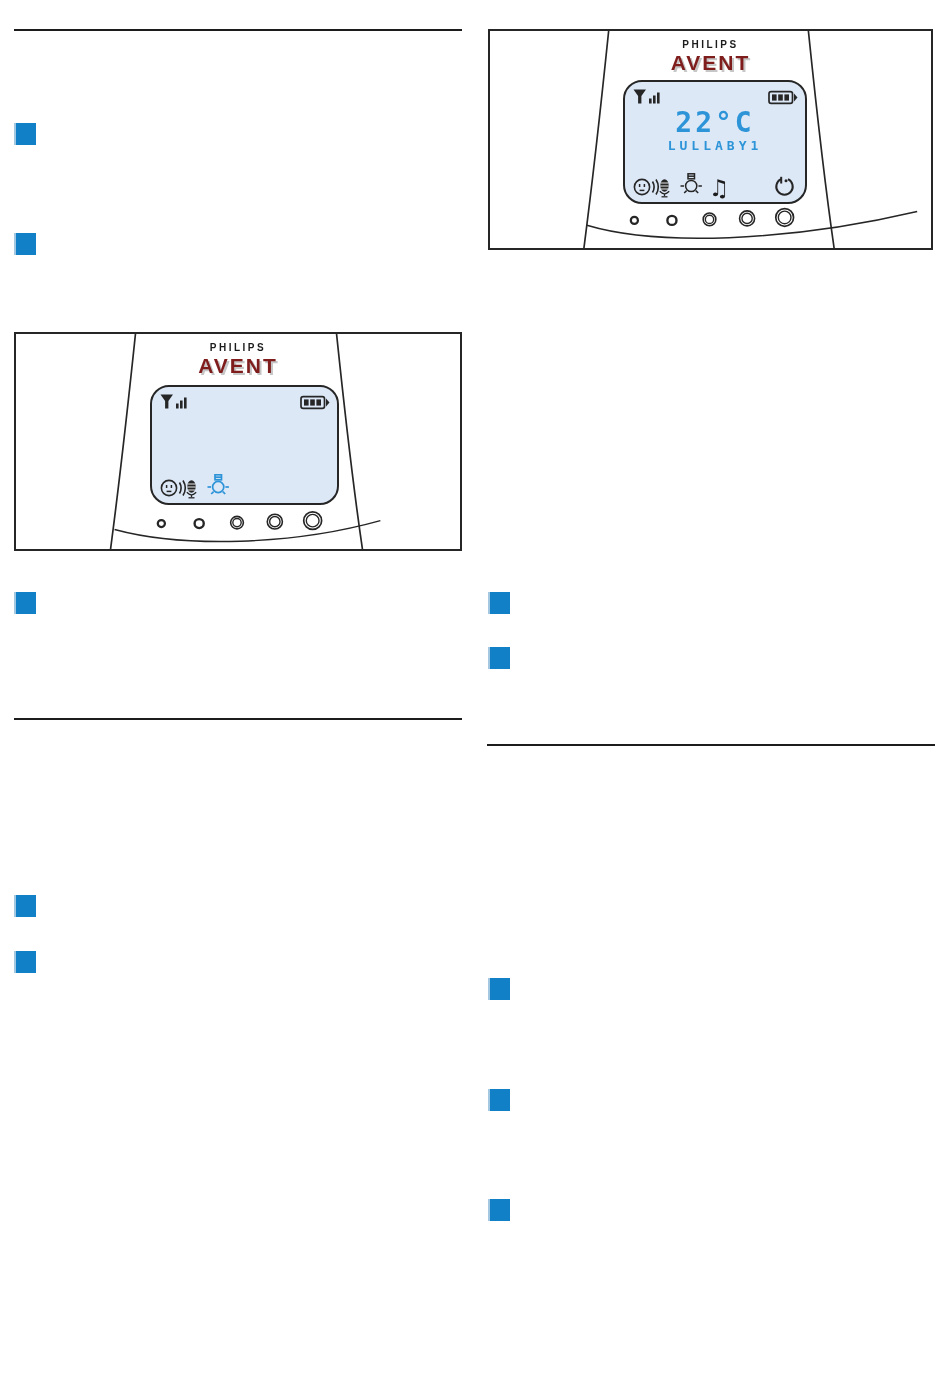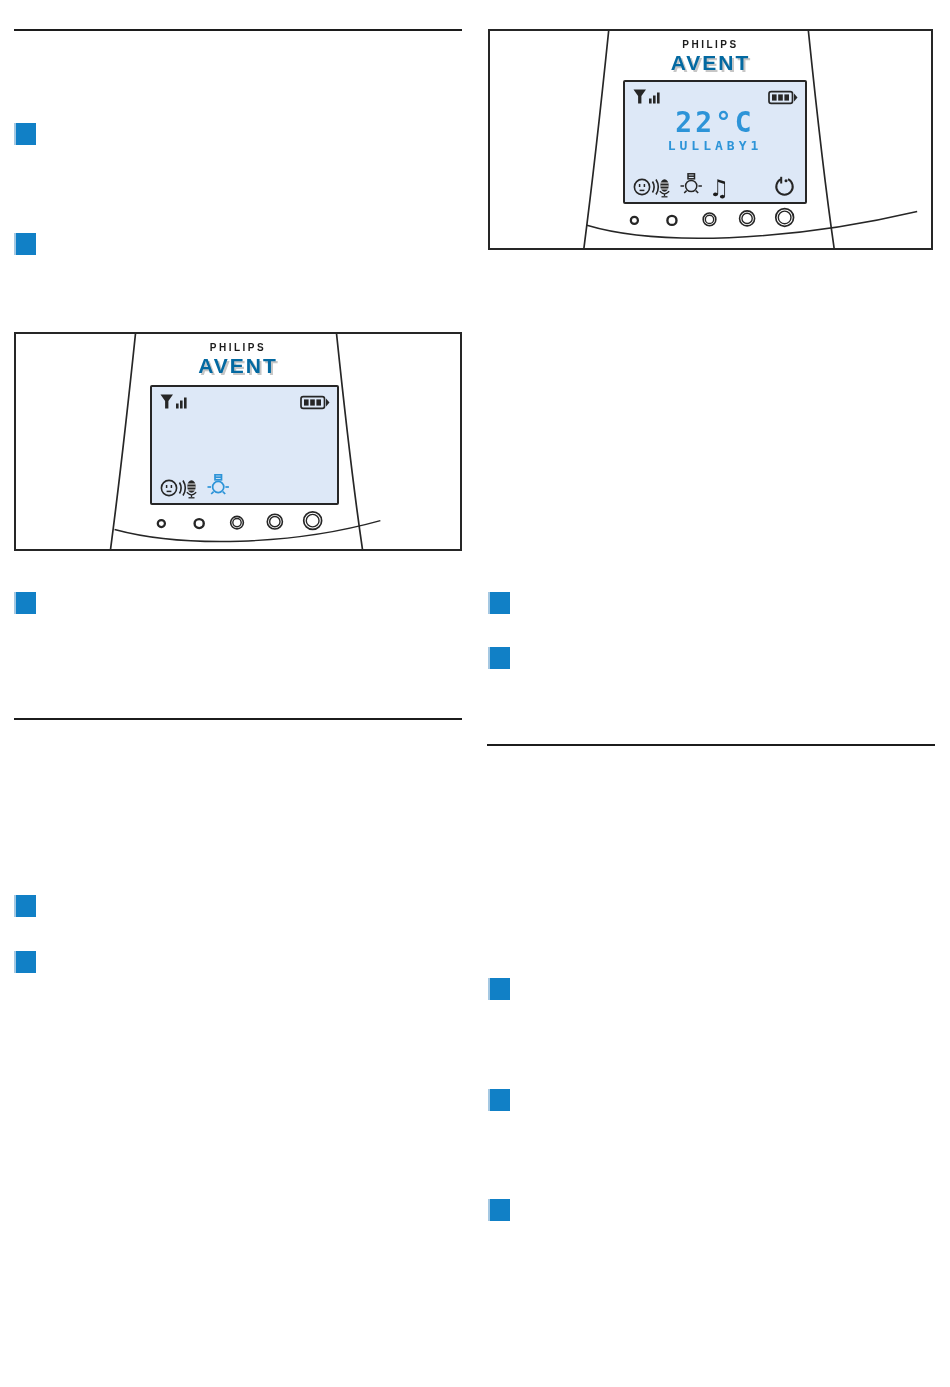--- a/index.html
+++ b/index.html
@@ -7,24 +7,24 @@
         font-family:"Liberation Sans",sans-serif;}
   .rule{position:absolute;height:2px;background:#1c1c1c;}
   .marker{position:absolute;width:22px;height:22px;background:var(--accent,#1180c6);
           border-left:2px solid #a5c8e2;box-sizing:border-box;}
   .figbox{position:absolute;border:2px solid #262626;background:#fff;box-sizing:border-box;margin:0;}
   .fig-left{left:14px;top:332px;width:448px;height:219px;}
   .fig-right{left:488px;top:29px;width:445px;height:221px;}
   .device-svg{position:absolute;left:0;top:0;width:100%;height:100%;}
   .brand{position:absolute;left:0;right:0;top:9px;text-align:center;line-height:1;}
   .brand .philips{font-weight:bold;font-size:10px;letter-spacing:2.5px;color:#1c1c1c;}
-  .brand .avent{font-weight:bold;font-size:21px;letter-spacing:2px;color:#0369a1;
+  .brand .avent{font-weight:bold;font-size:21px;letter-spacing:2px;color:#7f1d1d;
                 text-shadow:2px 2px 0 #c6c6c6;margin-top:2px;}
   .screen{position:absolute;background:var(--screen-bg,#dde8f7);border:2px solid #262626;
-          border-radius:2px;box-sizing:border-box;}
+          border-radius:19px;box-sizing:border-box;}
   .fig-right .screen{left:133px;top:49px;width:184px;height:124px;}
   .fig-left  .screen{left:134px;top:51px;width:189px;height:120px;}
   .sig{position:absolute;left:8px;top:7px;}
   .bat{position:absolute;right:7px;top:8px;}
   .lcd{position:absolute;left:0;right:0;text-align:center;
        font-family:"DejaVu Sans Mono",monospace;font-weight:bold;color:var(--lcd-blue,#2d94d8);}
   .temp{top:24px;font-size:28px;letter-spacing:3px;}
   .lull{top:56px;font-size:13px;letter-spacing:4px;}
   .icons-row{position:absolute;left:8px;right:8px;bottom:4px;height:24px;}
   .ic{position:absolute;bottom:0;}

